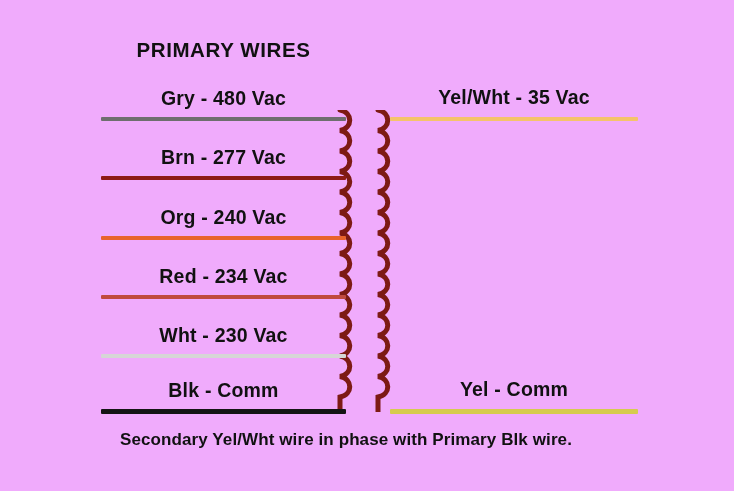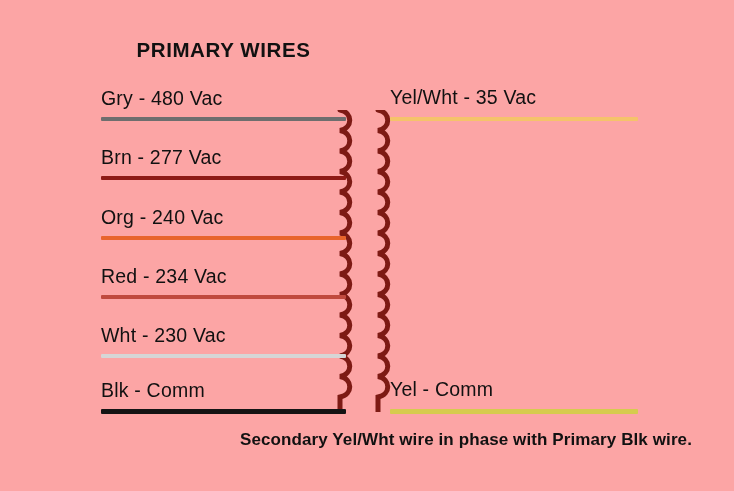--- a/index.html
+++ b/index.html
@@ -35,22 +35,22 @@
   
   .wire-row {
     position: absolute;
     height: 0;
   }
   .wire-label {
     position: absolute;
     bottom: 7px;
     left: 0;
     width: 100%;
-    text-align: left;
-    font-weight: normal;
+    text-align: center;
+    font-weight: bold;
     font-size: 19.5px;
     letter-spacing: 0.2px;
     color: #111111;
     white-space: nowrap;
   }
   .wire-line {
     position: absolute;
     left: 0;
     top: 0;
     width: 100%;
@@ -70,32 +70,32 @@
   }
   #coil-primary   { left: 336px; top: 110px; }
   #coil-secondary { left: 374px; top: 110px; }
 
   
   #caption {
     position: absolute;
     left: 0;
     top: 430px;
     width: 692px;
-    text-align: right;
+    text-align: center;
     font-weight: bold;
     font-size: 17px;
     letter-spacing: 0.1px;
     color: #111111;
     white-space: nowrap;
   }
 </style>
 </head>
 <body style="background: rgb(255, 255, 255);">
 
-<div id="diagram" style="background: #fca5a5;">
+<div id="diagram" style="background: #f0abfc;">
 
   <div class="col-heading" id="heading-primary">PRIMARY WIRES</div>
 
 
   <div class="coil" id="coil-primary" style="top: 110px; left: 336px;">
     <svg width="22" height="302" viewBox="0 0 22 302" aria-hidden="true">
       <path id="coil-primary-path" fill="none" stroke="#7d1a14" stroke-width="5" stroke-linecap="round" d="M 4 0 C 17 2.46, 17 18.04, 4 20.5 C 17 22.96, 17 38.54, 4 41 C 17 43.46, 17 59.04, 4 61.5 C 17 63.96, 17 79.53999999999999, 4 82 C 17 84.46, 17 100.03999999999999, 4 102.5 C 17 104.96, 17 120.53999999999999, 4 123 C 17 125.46, 17 141.04, 4 143.5 C 17 145.96, 17 161.54, 4 164 C 17 166.46, 17 182.04, 4 184.5 C 17 186.96, 17 202.54, 4 205 C 17 207.46, 17 223.04, 4 225.5 C 17 227.96, 17 243.54, 4 246 C 17 248.46, 17 264.04, 4 266.5 C 17 268.96, 17 284.54, 4 287 L 4 302"></path>
     </svg>
   </div>
 

